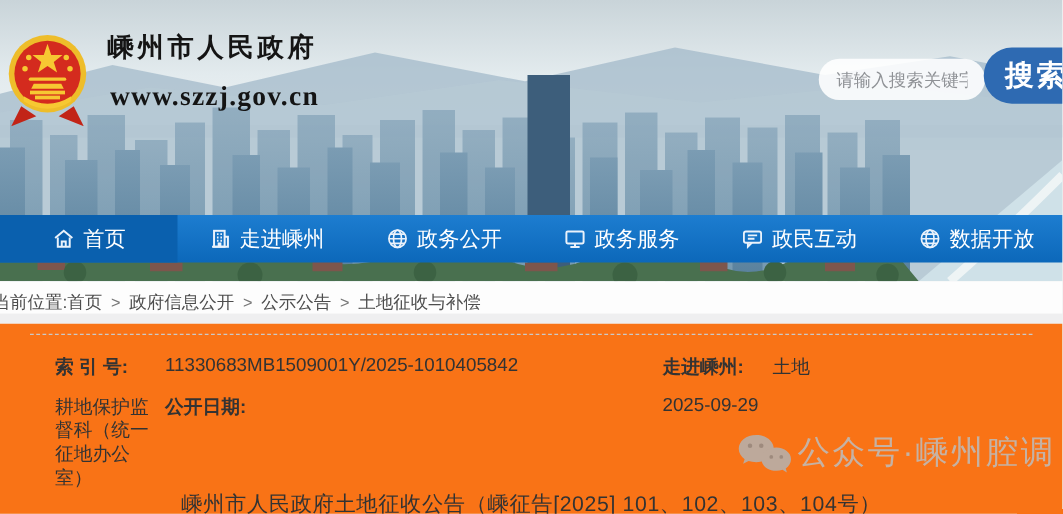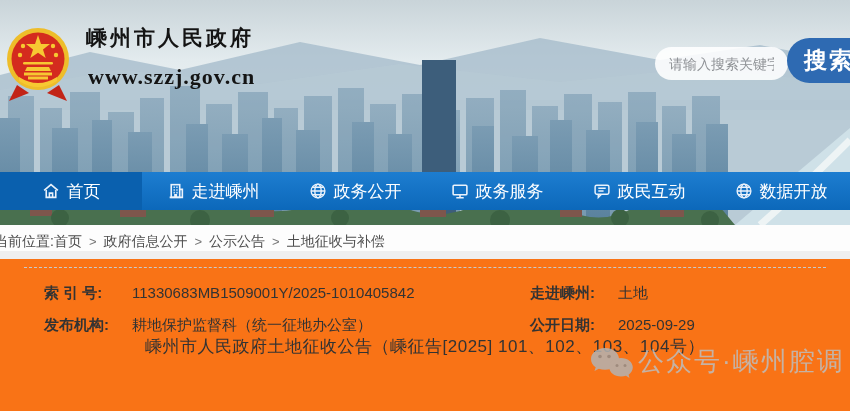--- a/index.html
+++ b/index.html
@@ -254,21 +254,20 @@
 
   <div class="gray-band"></div>
 
   <div class="card">
     <div class="dashed-rule"></div>
     <div class="meta">
       <span class="label">索 引 号:</span>
       <span class="value">11330683MB1509001Y/2025-1010405842</span>
       <span class="label">走进嵊州:</span>
       <span class="value">土地</span>
-      <span class="label">发布机构:</span>
       <span class="value">耕地保护监督科（统一征地办公室）</span>
       <span class="label">公开日期:</span>
       <span class="value">2025-09-29</span>
     </div>
     <h1 class="doc-title">嵊州市人民政府土地征收公告（嵊征告[2025] 101、102、103、104号）</h1>
   </div>
 
   <div class="watermark">
     <svg width="46" height="40" viewBox="0 0 46 40">
       <g fill="#b3b3b3">

